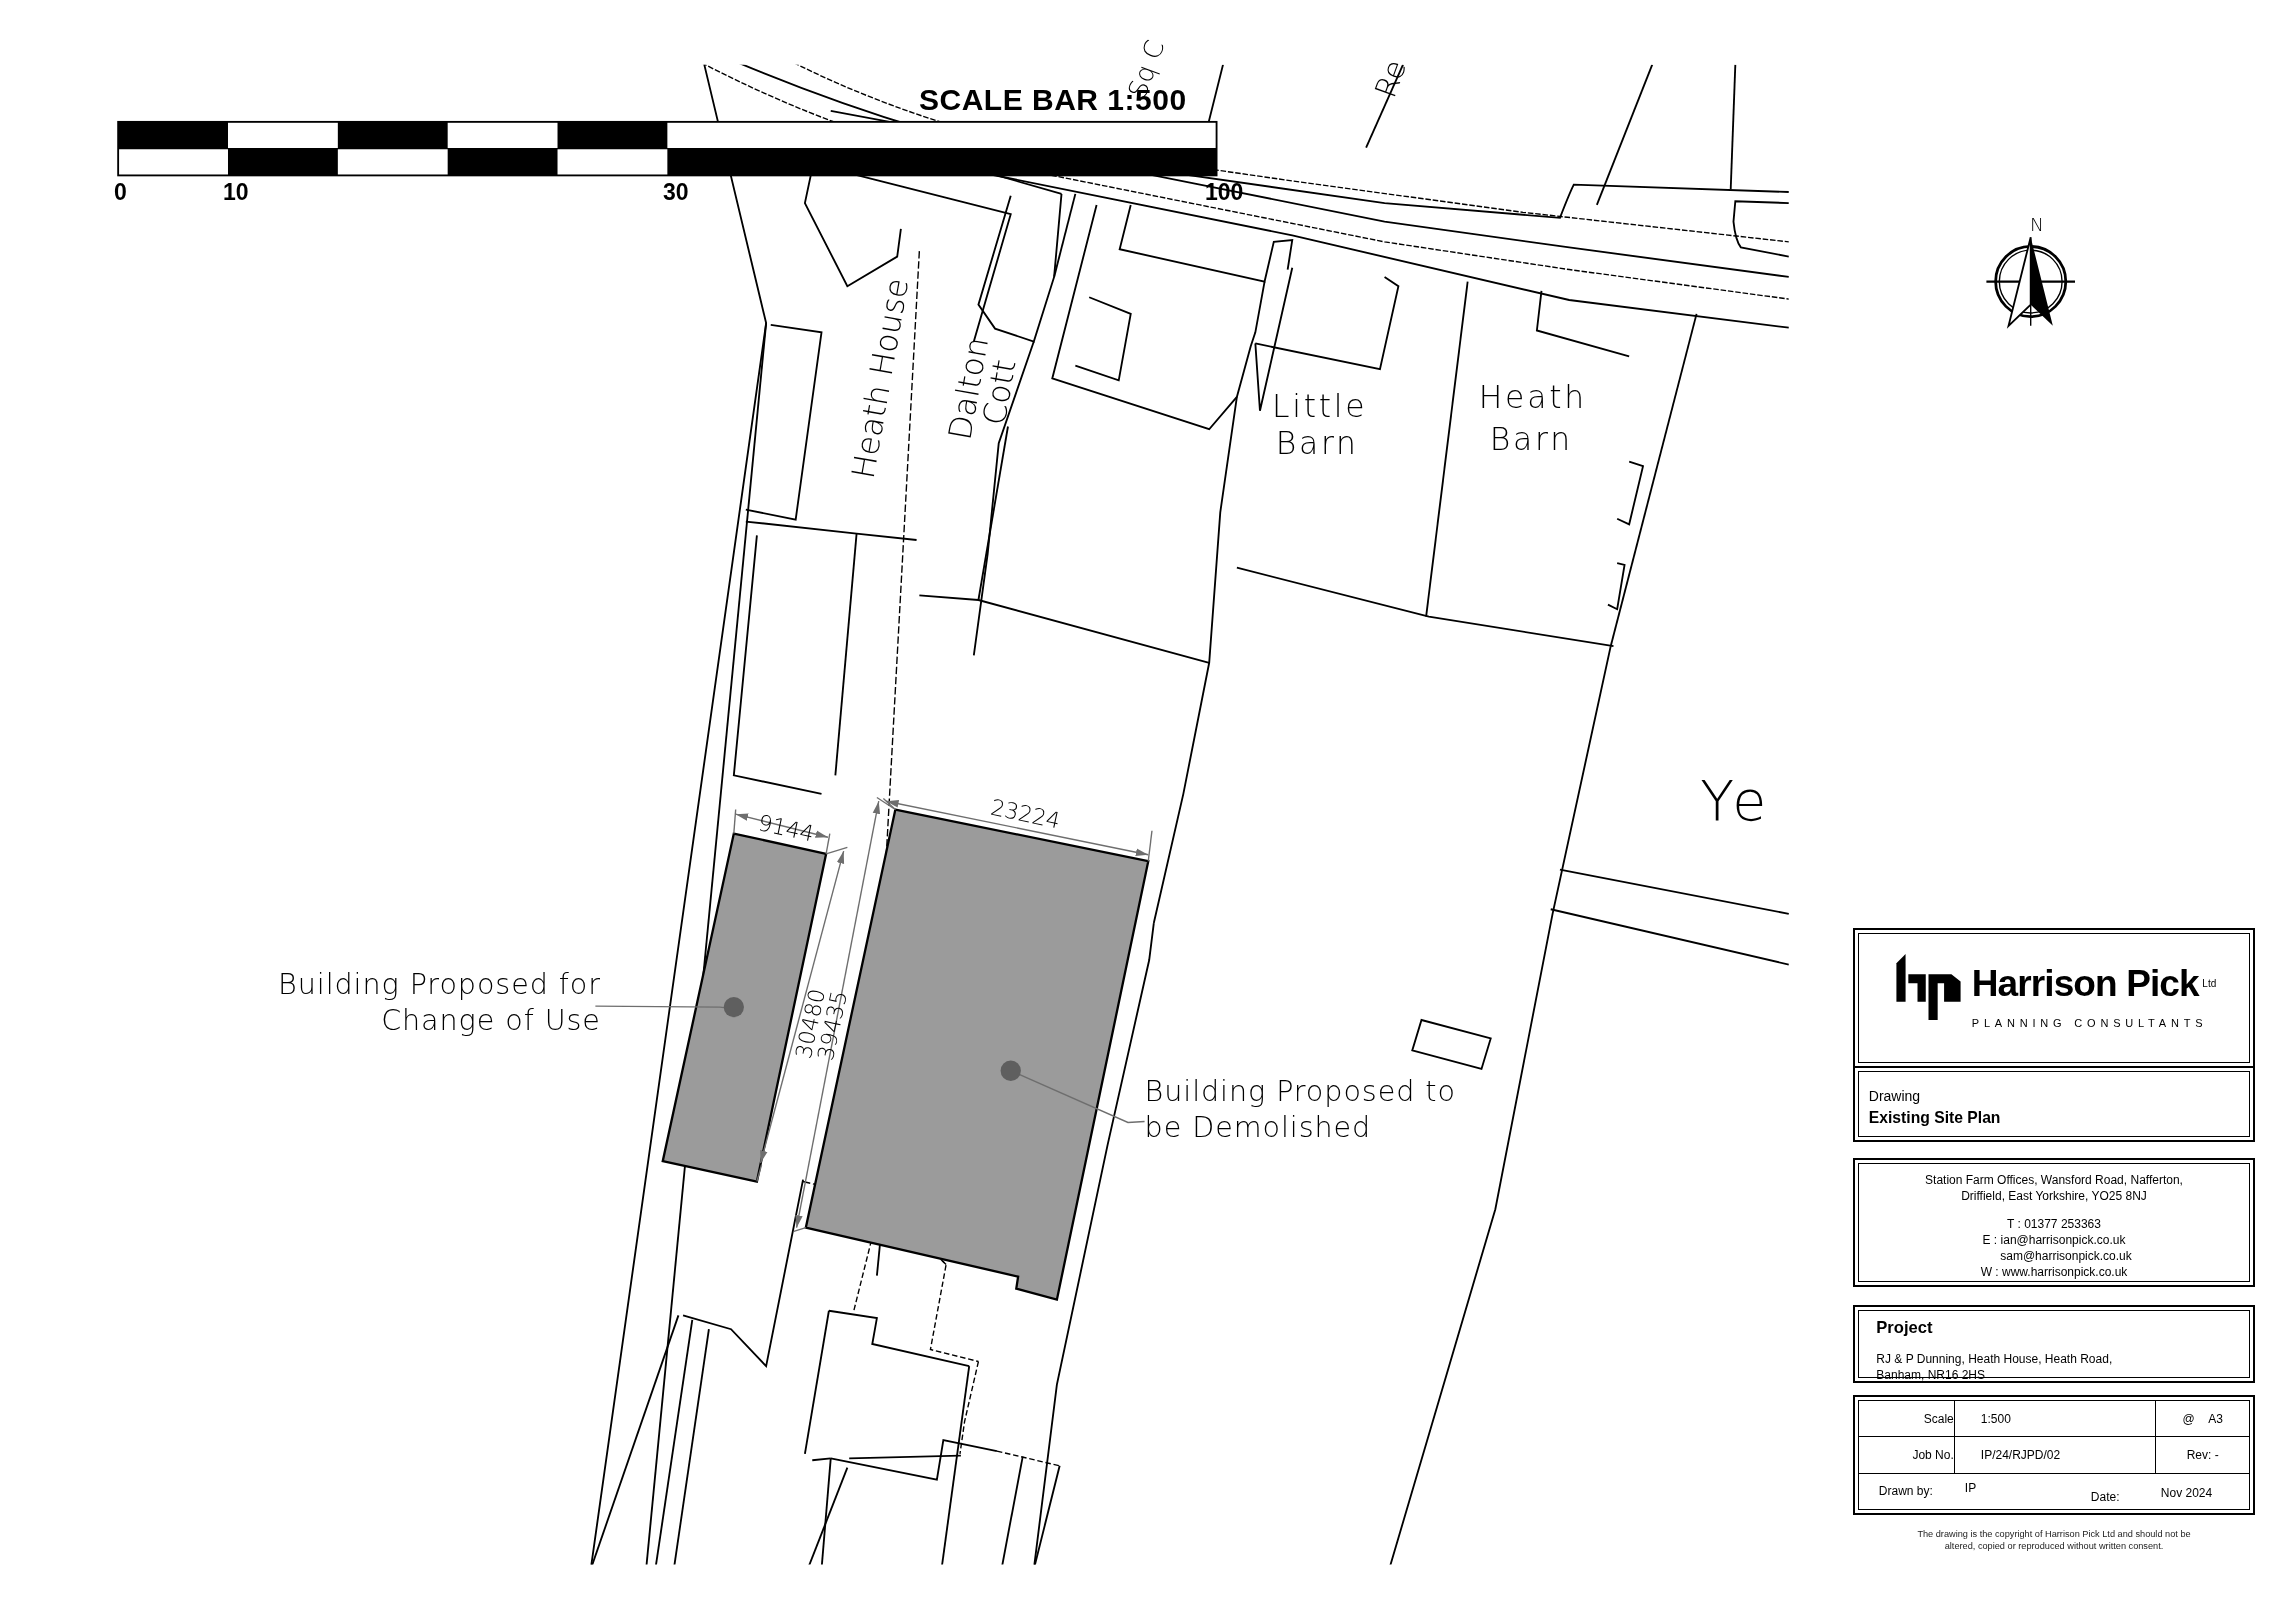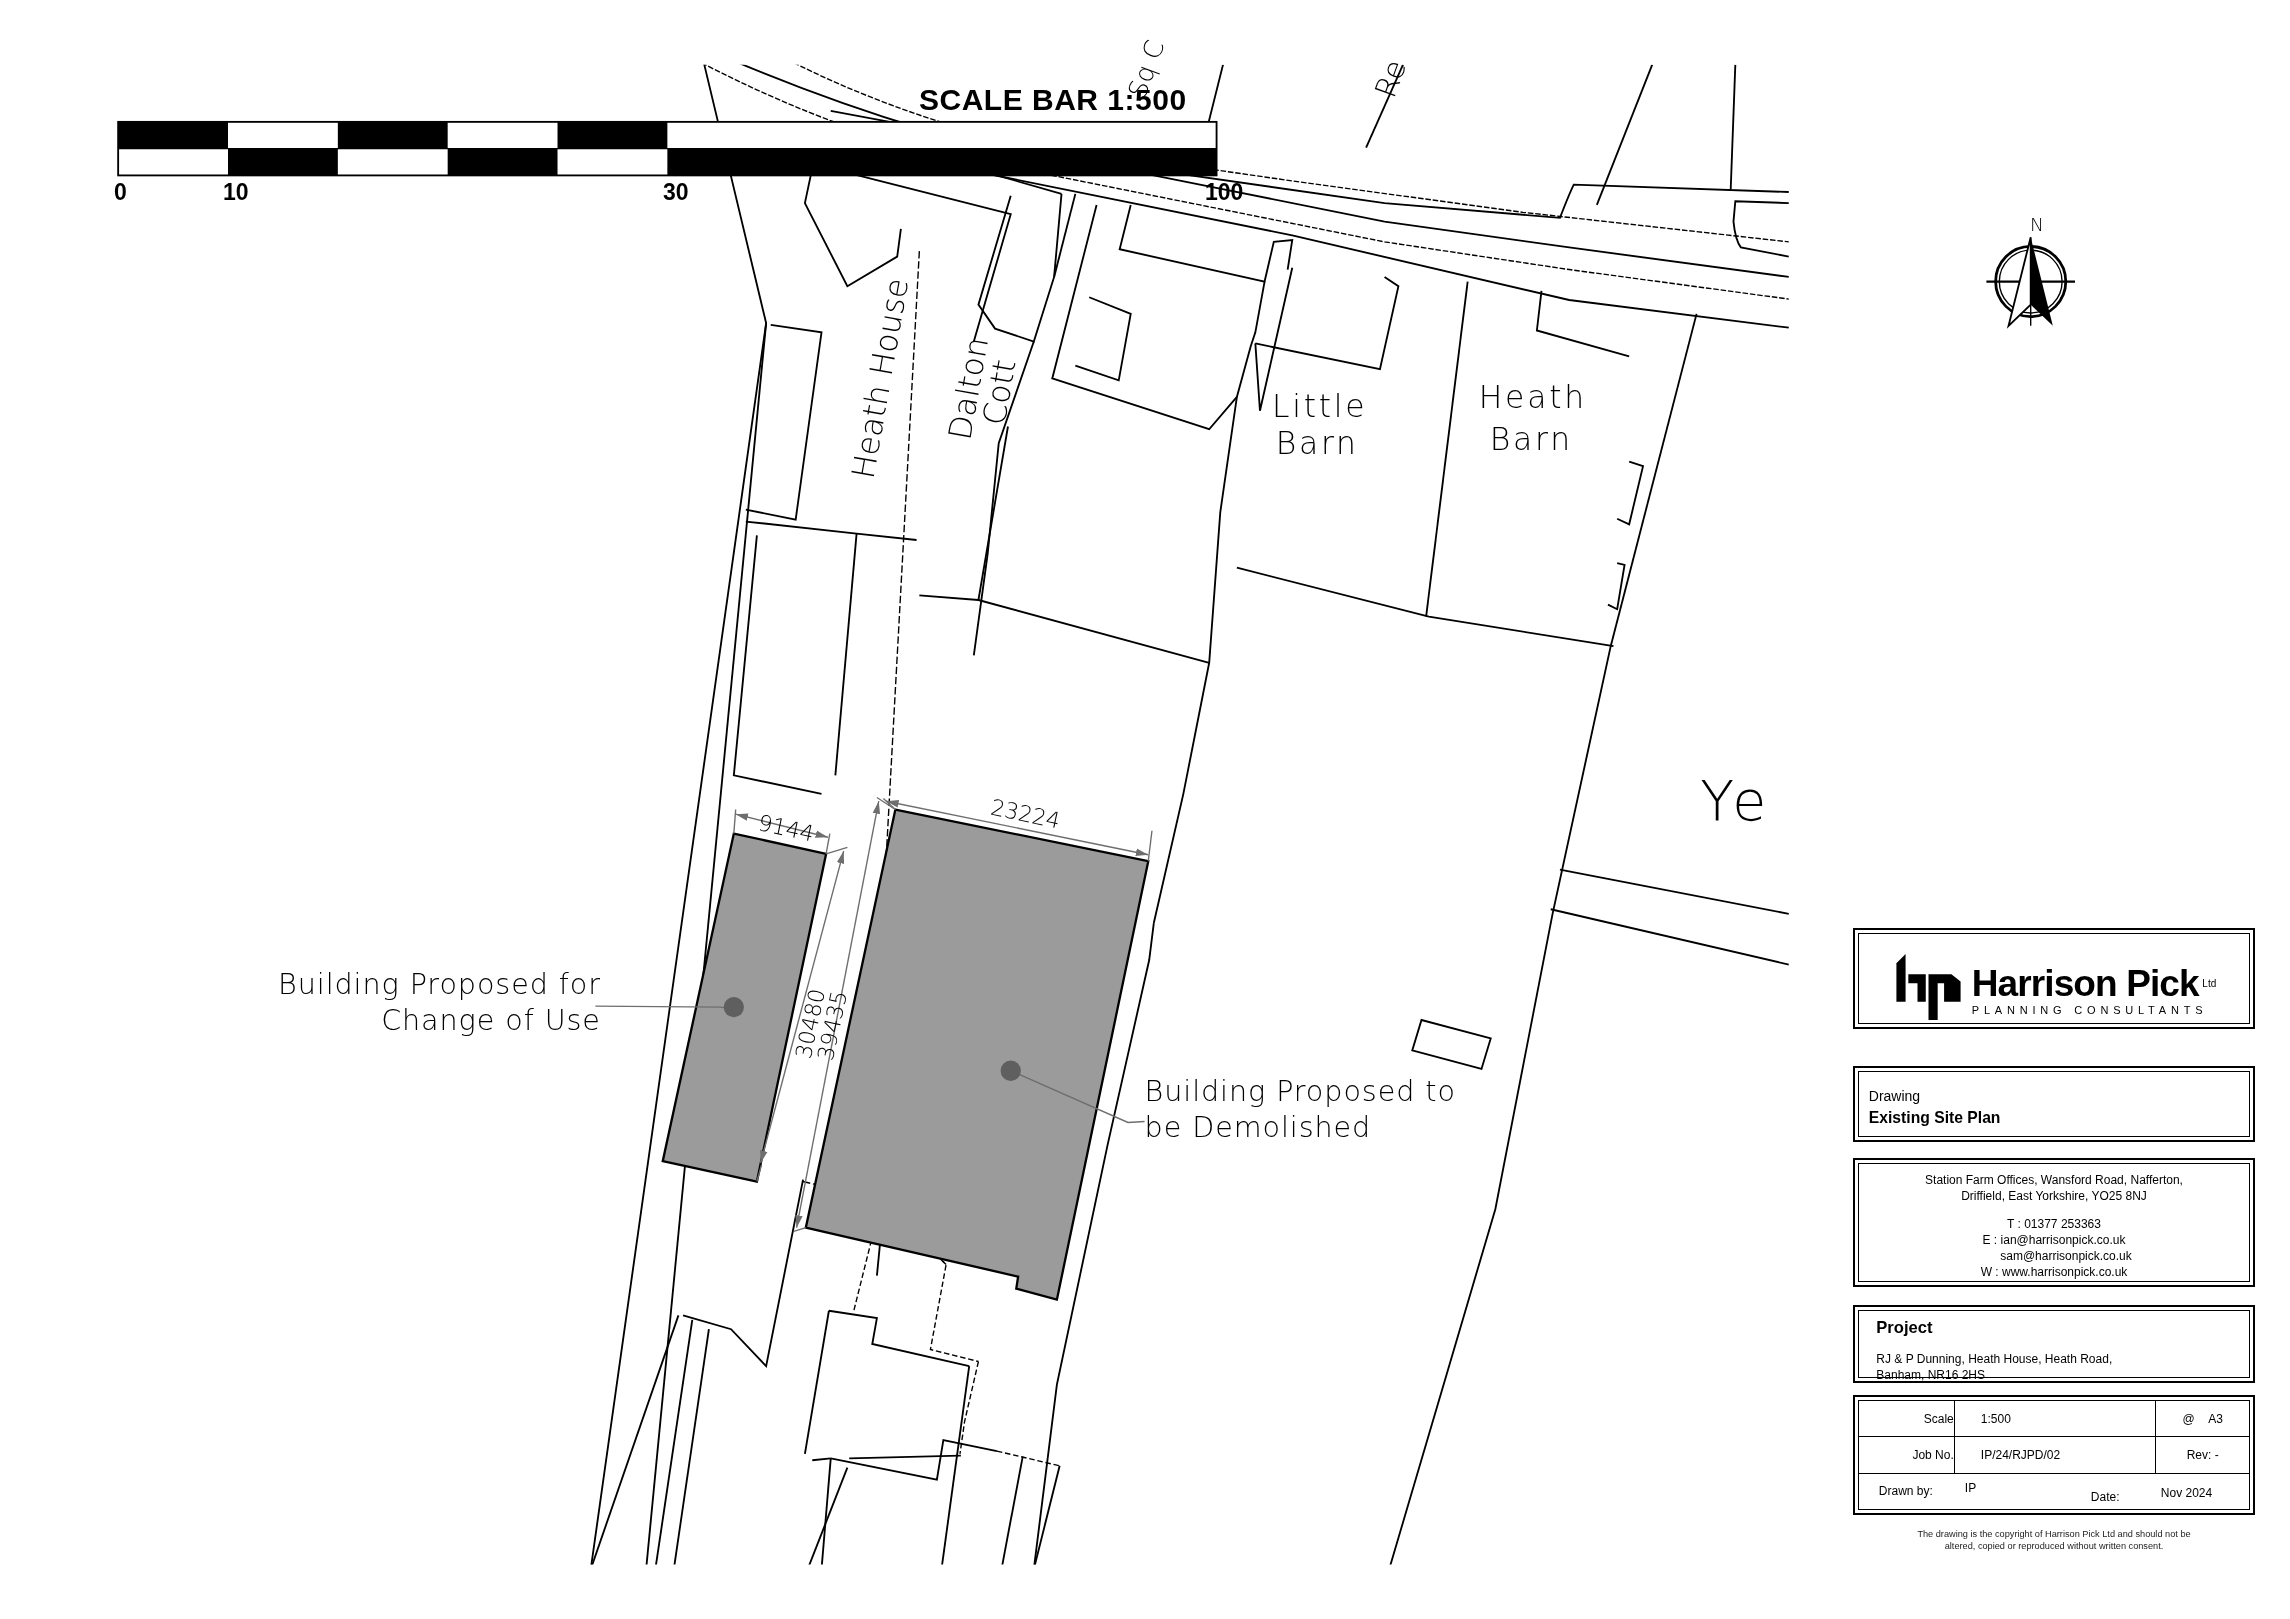--- a/index.html
+++ b/index.html
@@ -1,31 +1,31 @@
 <!DOCTYPE html>
 <html style="font-size:14.8px"><head>
 <meta charset="utf-8">
 <style>
   html, body { margin: 0; padding: 0; background: #ffffff; }
   body { width: 2291px; height: 1620px; position: relative; overflow: hidden; font-family: "Liberation Sans", sans-serif; color: #000; }
   #plan { position: absolute; left: 0; top: 0; width: 2291px; height: 1620px; }
   .cad { font-family: "DejaVu Sans", sans-serif; font-weight: 300; }
   .tb-box { position: absolute; left: 1853px; width: 402px; border: 2.8px solid #000; box-sizing: border-box; padding: 2.8px; }
   .tb-inner { border: 1.4px solid #000; height: 100%; box-sizing: border-box; position: relative; }
-  #logo-box { top: 928px; height: 101px; text-decoration: underline; }
+  #logo-box { top: 928px; height: 140px; text-decoration: underline; }
   #drawing-box { top: 1066px; height: 76px; }
   #address-box { top: 1158px; height: 129px; }
   #project-box { top: 1305px; height: 78px; }
   #meta-box { top: 1395px; height: 120px; }
   .logo-wrap { position: absolute; left: 37px; top: 20px; display: flex; align-items: flex-start; }
   .logo-mark { width: 65px; height: 66px; }
   .logo-text { margin-left: 11px; margin-top: 11px; }
   .logo-name { font-size: 37px; font-weight: bold; letter-spacing: -0.9px; line-height: 37px; }
   .logo-ltd { font-size: 10px; vertical-align: top; margin-left: 3.7px; font-weight: normal; letter-spacing: 0; }
-  .logo-sub { font-size: 11px; letter-spacing: 4.8px; margin-top: 2px; }
+  .logo-sub { font-size: 11px; letter-spacing: 4.8px; margin-top: 15px; }
   .drawing-label { position: absolute; left: 10px; top: 16px; font-size: 14px; }
   .drawing-title { position: absolute; left: 10px; top: 37px; font-size: 15.7px; font-weight: bold; }
   .addr { text-align: center; font-size: 12px; line-height: 15.7px; padding-top: 9.2px; }
   .addr .gap { height: 13px; }
   .proj-label { position: absolute; left: 17.5px; top: 7.4px; font-size: 16.6px; font-weight: bold; }
   .proj-text { position: absolute; left: 17.5px; top: 41px; font-size: 12px; line-height: 15.7px; }
   .meta-table { width: 100%; height: 100%; border-collapse: collapse; font-size: 12px; }
   .meta-table td { border: 0.9px solid #000; padding: 0; height: 33px; }
   .meta-table tr:first-child td { border-top: none; }
   .meta-table tr:last-child td { border-bottom: none; }

